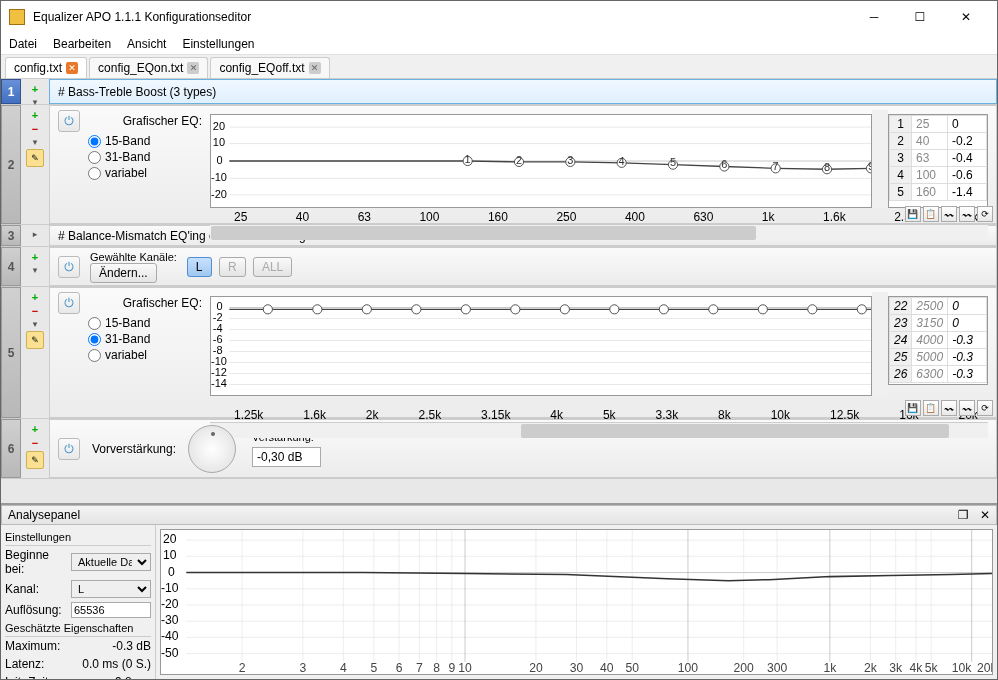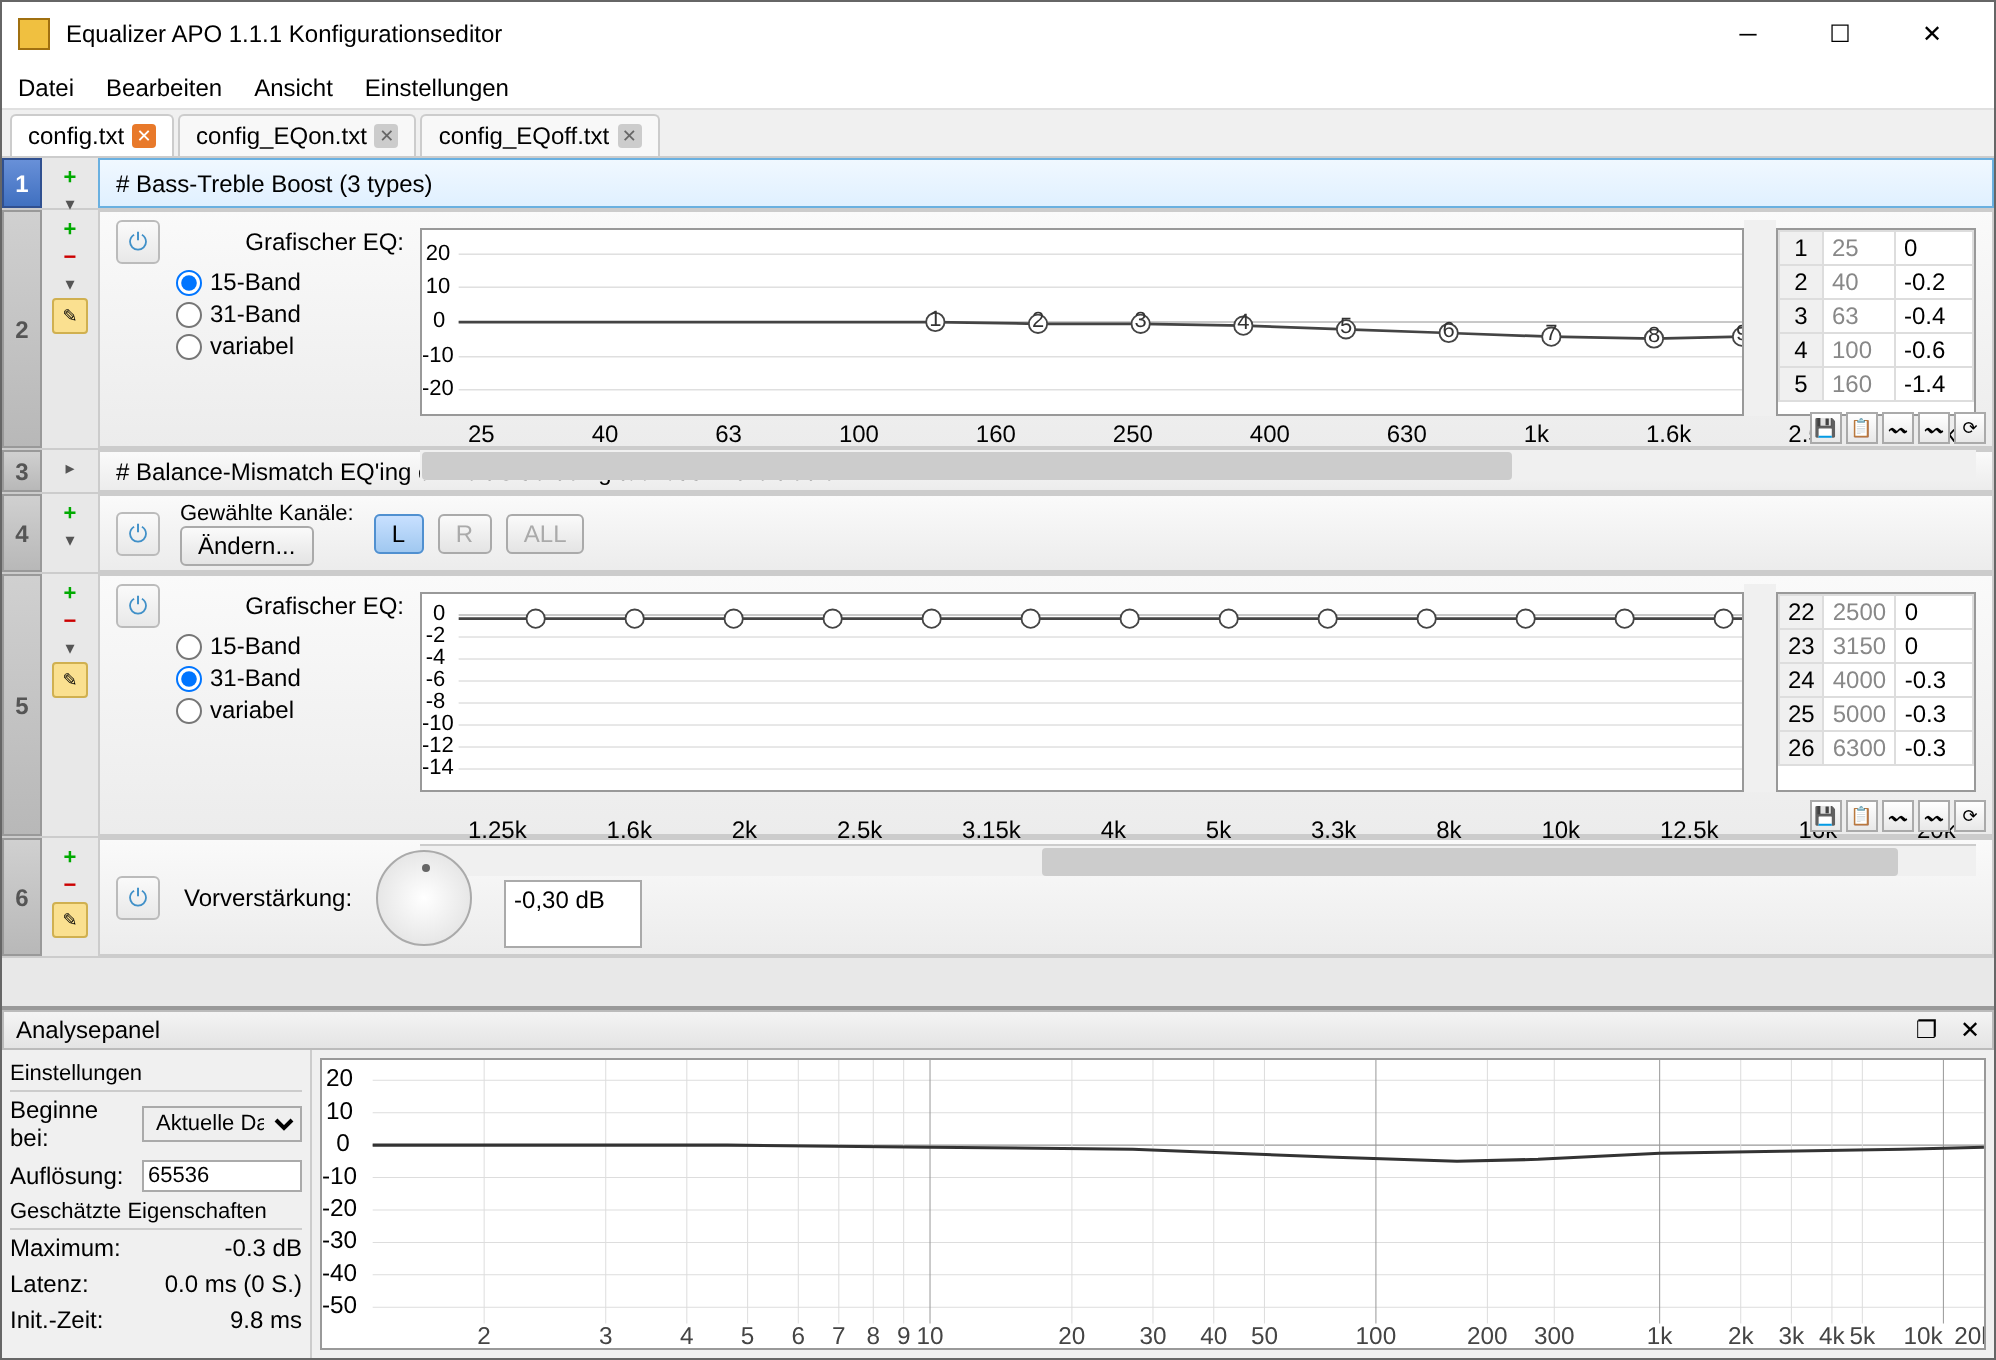--- a/index.html
+++ b/index.html
@@ -42,21 +42,21 @@
 .eqtable td:nth-child(2){color:#888;width:36px;}
 .eqtoolbar { position:absolute; right:4px; bottom:-18px; display:flex; gap:2px;}
 .eqtoolbar .tb { width:16px; height:16px; border:1px solid #aaa; background:linear-gradient(#fff,#e8e8e8); font-size:9px;display:flex;align-items:center;justify-content:center;}
 .scroll-h { height:16px; background:#f0f0f0; border-top:1px solid #ccc; position:relative;}
 .scroll-h .thumb { position:absolute; height:14px; background:#ccc; border-radius:2px; top:1px;}
 .scroll-v { width:16px; background:#f0f0f0;}
 .chbtn { padding: 2px 8px; border: 1px solid #aaa; background: linear-gradient(#fafafa,#e4e4e4); border-radius: 3px; margin-right:4px;cursor:pointer;}
 .chbtn.sel { background: linear-gradient(#c8e0ff,#a0c8f0); border-color:#5090d0;}
 .dial { width:48px; height:48px; border-radius:50%; background: radial-gradient(#fff,#ddd); border:1px solid #aaa; position:relative;}
 .dial::after { content:""; position:absolute; width:4px; height:4px; background:#666; border-radius:50%; top:6px; left:22px;}
-.spin { border:1px solid #aaa; padding:2px 18px 16px 4px; background:#fff; position:relative; min-width:60px;display:inline-block;text-align:right;}
+.spin { border:1px solid #aaa; padding:2px 18px 2px 4px; background:#fff; position:relative; min-width:60px;display:inline-block;text-align:right;}
 .analysispanel { border-top: 2px solid #999; }
 .ap-title { background:linear-gradient(#f4f4f4,#e4e4e4); border:1px solid #bbb; padding:2px 6px; display:flex; justify-content:space-between;align-items:flex-end;}
 .ap-body { display:flex; height: 155px;}
 .ap-settings { width:155px; padding:4px; background:#f0f0f0; border-right:1px solid #ccc;}
 .ap-settings .sect { font-size:11px; border-bottom:1px solid #ccc; padding:2px 0;}
 .ap-settings .fld { display:flex; justify-content:space-between; align-items:center; padding:2px 0; font-size:11px;}
 .ap-settings select, .ap-settings input { font-size:11px; width:80px; border:1px solid #aaa; padding:1px 2px;}
 .ap-graph { flex:1; background:#fff; border:1px solid #999; margin:4px; height:146px;}
 </style>
 </head>
@@ -325,21 +325,21 @@
                   <circle cx="440" cy="10" r="5"></circle>
                   <circle cx="494" cy="10" r="5"></circle>
               <circle cx="548" cy="10" r="5"></circle>
                   <circle cx="602" cy="10" r="5"></circle>
                   <circle cx="656" cy="10" r="5"></circle>
               <circle cx="710" cy="10" r="5"></circle>
             </g>
           </svg>
         </div>
         <div class="scroll-v"></div>
-        <div class="eqtable" style="height:100px;">
+        <div class="eqtable" style="height:89px;font-style:italic;">
           <table>
             <tbody>
                   <tr>
                     <td>22</td>
                     <td>2500</td>
                     <td>0</td>
                   </tr>
             <tr>
                     <td>23</td>
                     <td>3150</td>
@@ -420,20 +420,24 @@
       <span style="margin-right:8px;">❐</span>
       <span>✕</span>
     </span>
   </div>
   <div class="ap-body">
     <div class="ap-settings">
       <div class="sect">Einstellungen</div>
       <div class="fld">
           <span>Beginne bei:</span>
         <select><option>Aktuelle Datei</option></select>
+        </div>
+      <div class="fld">
+          <span>Kanal:</span>
+        <select><option>L</option></select>
         </div>
       <div class="fld">
           <span>Auflösung:</span>
         <input value="65536" style="">
         </div>
       <div class="sect">Geschätzte Eigenschaften</div>
       <div class="fld">
           <span>Maximum:</span>
           <span>-0.3 dB</span>
         </div>

